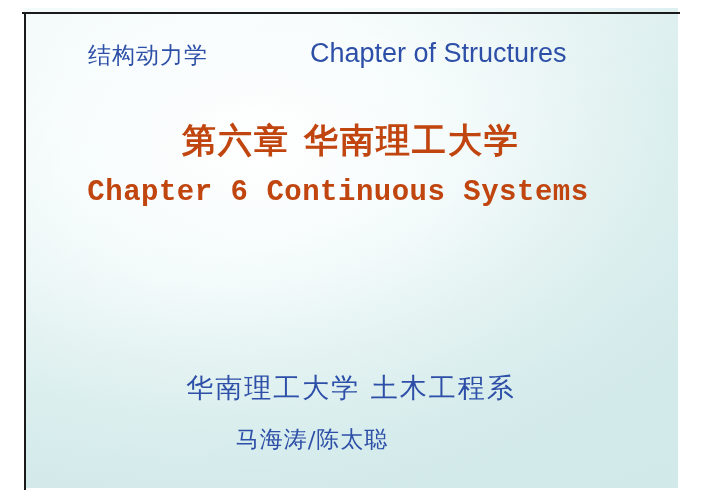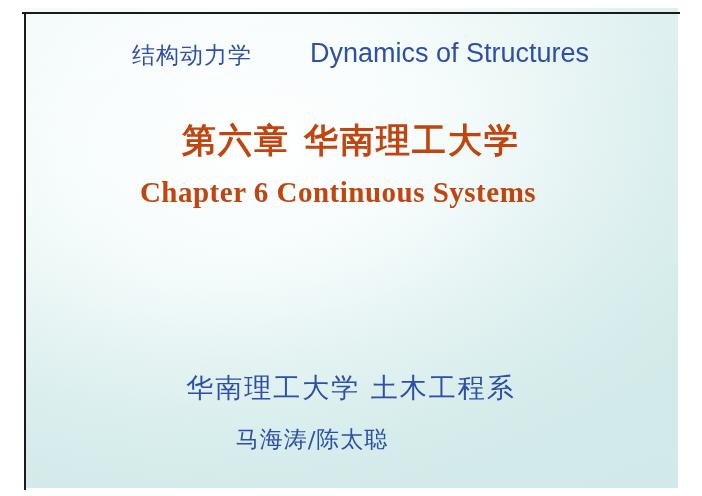--- a/index.html
+++ b/index.html
@@ -59,21 +59,20 @@
   }
   .header-cn {
     position: absolute;
     left: 88px;
     top: 0;
     font-family: "DejaVu Sans", sans-serif;
     font-size: 23px;
     color: #2d4fa8;
     letter-spacing: 1px;
     white-space: nowrap;
-    margin-left: 44px;
   }
   .header-en {
     position: absolute;
     left: 310px;
     top: -2px;
     font-family: "Liberation Sans", sans-serif;
     font-size: 27px;
     color: #2d4fa8;
     white-space: nowrap;
   }
@@ -89,21 +88,21 @@
     font-weight: bold;
     color: #c0450f;
     letter-spacing: 2px;
   }
   .title-en {
     position: absolute;
     left: 0;
     top: 176px;
     width: 676px;
     text-align: center;
-    font-family: Liberation Serif, serif;
+    font-family: Liberation Mono, monospace;
     font-size: 29px;
     font-weight: bold;
     color: #c0450f;
     letter-spacing: 0.5px;
   }
 
   .org {
     position: absolute;
     left: 0;
     top: 370px;
@@ -130,21 +129,21 @@
 <body>
 
 <div id="slide">
 
   <div class="bg-panel"></div>
   <div class="top-rule"></div>
   <div class="left-rule"></div>
 
   <div class="header-row">
     <div class="header-cn">结构动力学</div>
-    <div class="header-en">Dynamics of Structures</div>
+    <div class="header-en">Chapter of Structures</div>
   </div>
 
   <div class="title-cn">第六章 华南理工大学</div>
 
   <div class="title-en">Chapter 6  Continuous Systems</div>
 
   <div class="org">华南理工大学 土木工程系</div>
 
   <div class="authors">马海涛/陈太聪</div>
 

